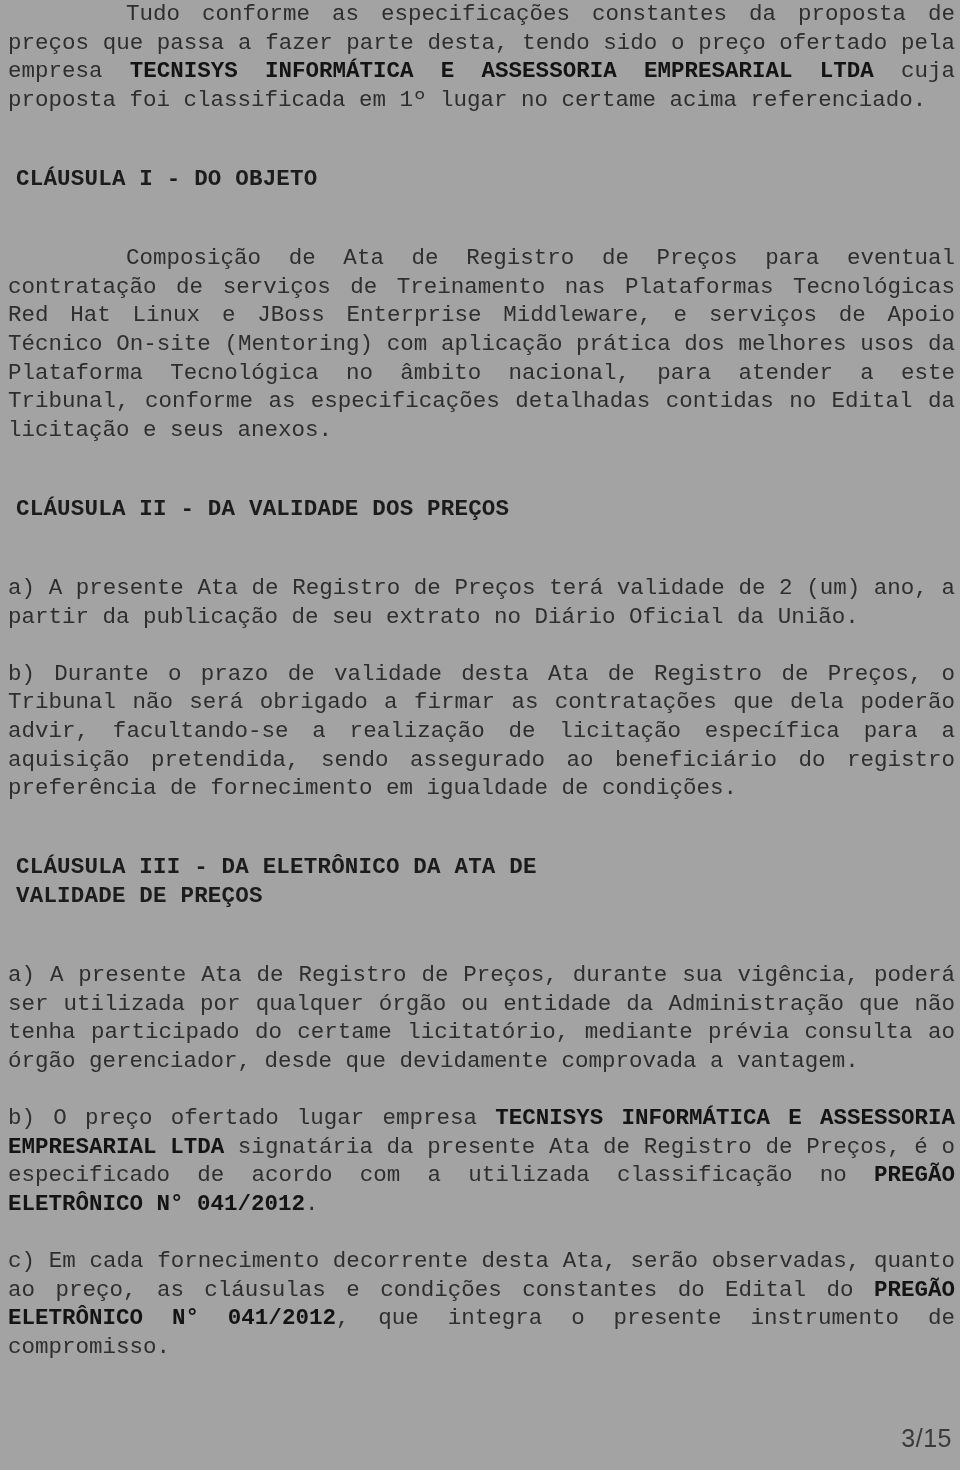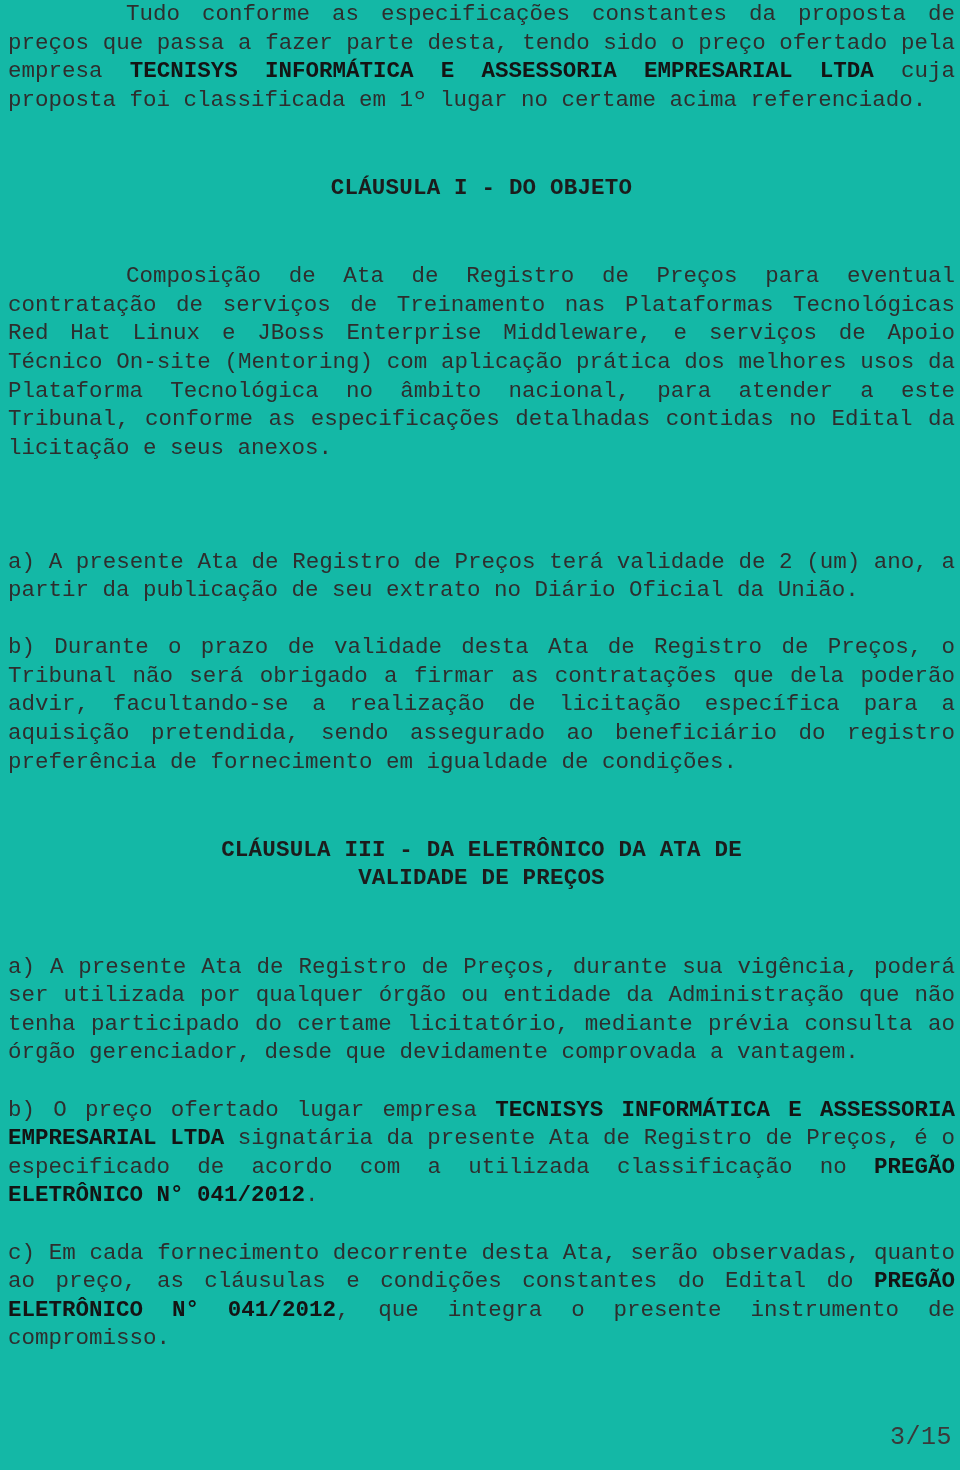--- a/index.html
+++ b/index.html
@@ -5,21 +5,21 @@
 <style>
   html, body {
     margin: 0;
     padding: 0;
     background: #ffffff;
   }
   .page {
     position: relative;
     width: 960px;
     height: 1470px;
-    background: #14b8a6;
+    background: #a3a3a3;
     overflow: hidden;
     font-family: "Liberation Mono", "DejaVu Sans Mono", monospace;
     color: #2e2e2e;
     box-sizing: border-box;
   }
   .body-area {
     position: absolute;
     left: 8px;
     top: 0px;
     width: 947px;
@@ -42,37 +42,36 @@
     display: inline-block;
     width: 118px;
   }
   .gap-line {
     height: 28.6px;
   }
   .gap-half {
     height: 14px;
   }
   h2.heading {
-    margin: 17px;
+    margin: 8px;
     font-size: 22.5px;
     line-height: 28.6px;
     font-weight: 700;
-    text-align: center;
     color: #1c1c1c;
     letter-spacing: 0.2px;
   }
   .bold {
     font-weight: 700;
     color: #141414;
   }
   .page-number {
     position: absolute;
     right: 8px;
     bottom: 18px;
-    font-family: Liberation Mono, monospace;
+    font-family: Liberation Sans, sans-serif;
     font-size: 25px;
     line-height: 28px;
     color: #3a3a3a;
     font-weight: 400;
     letter-spacing: 0.5px;
   }
 </style>
 </head>
 <body>
 
@@ -81,20 +80,21 @@
   <div class="body-area" id="body-area">
       <p class="para indent"><span>Tudo conforme as especificações constantes da proposta de preços que passa a fazer parte desta, tendo sido o preço ofertado pela empresa </span><span class="bold">TECNISYS INFORMÁTICA E ASSESSORIA EMPRESARIAL LTDA</span><span> cuja proposta foi classificada em 1º lugar no certame acima referenciado.</span></p>
       <div class="gap-line"></div>
       <div class="gap-half"></div>
       <h2 class="heading"><span>CLÁUSULA I - DO OBJETO</span></h2>
       <div class="gap-line"></div>
       <div class="gap-half"></div>
       <p class="para indent"><span>Composição de Ata de Registro de Preços para eventual contratação de serviços de Treinamento nas Plataformas Tecnológicas  Red Hat Linux e JBoss Enterprise Middleware, e serviços de Apoio Técnico On-site (Mentoring) com aplicação prática dos melhores usos da Plataforma Tecnológica no âmbito nacional, para atender a este Tribunal, conforme as especificações detalhadas contidas no Edital da licitação e seus anexos.</span></p>
       <div class="gap-line"></div>
       <div class="gap-half"></div>
+      <h2 class="heading"><span>CLÁUSULA II - DA VALIDADE DOS PREÇOS</span></h2>
       <div class="gap-line"></div>
       <div class="gap-half"></div>
       <p class="para"><span>a) A presente Ata de Registro de Preços terá validade de 2 (um) ano, a partir da publicação de seu extrato no Diário Oficial da União.</span></p>
       <div class="gap-line"></div>
       <p class="para"><span>b) Durante o prazo de validade desta Ata de Registro de Preços, o Tribunal não será obrigado a firmar as contratações que dela poderão advir, facultando-se a realização de licitação específica para a aquisição pretendida, sendo assegurado ao beneficiário do registro preferência de fornecimento em igualdade de condições.</span></p>
       <div class="gap-line"></div>
       <div class="gap-half"></div>
       <h2 class="heading"><span>CLÁUSULA III - DA ELETRÔNICO DA ATA DE</span><br><span>VALIDADE DE PREÇOS</span></h2>
       <div class="gap-line"></div>
       <div class="gap-half"></div>

